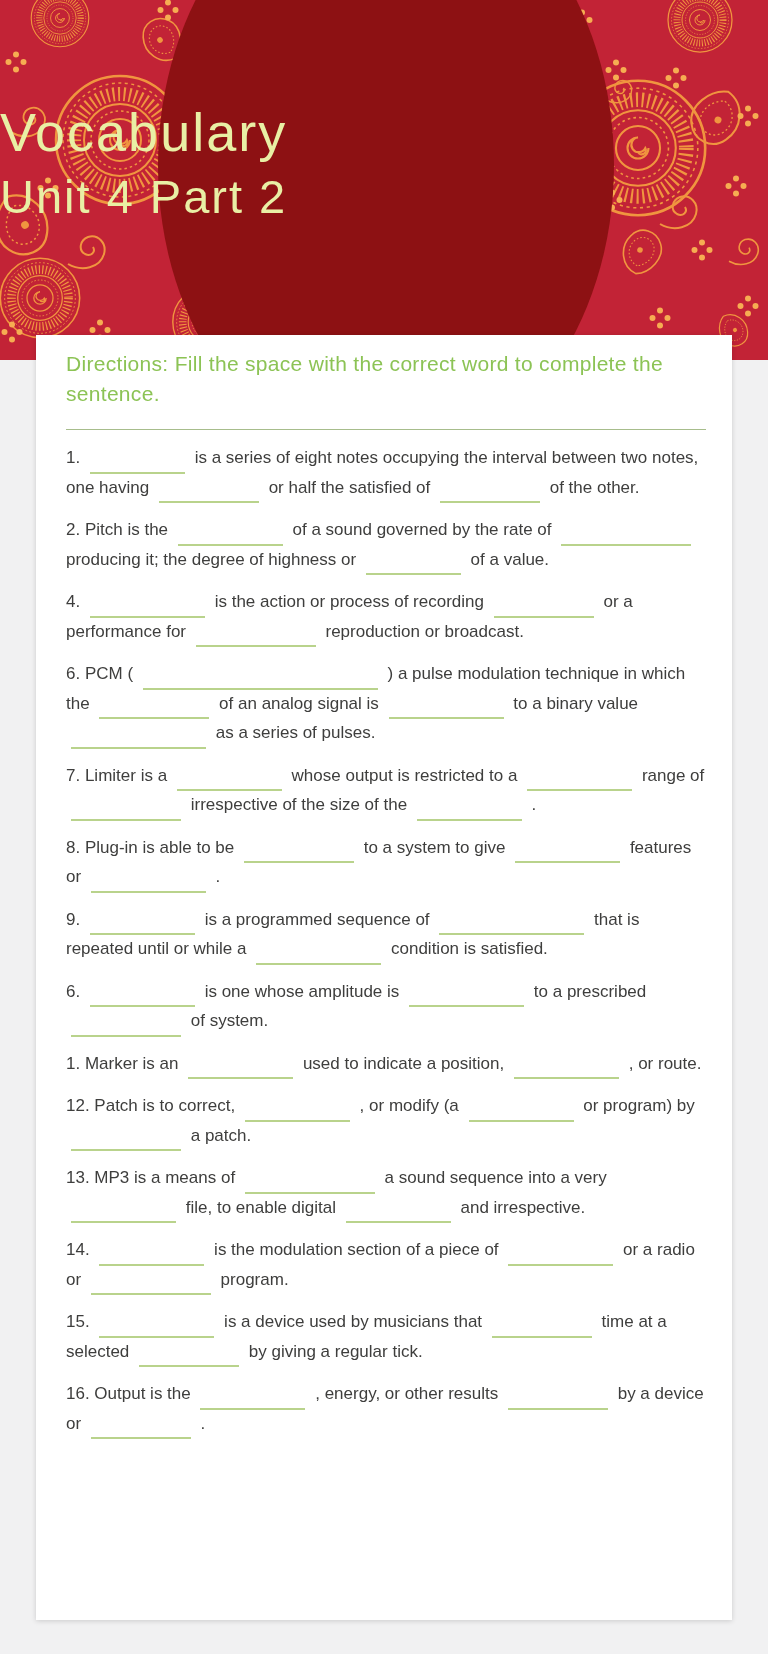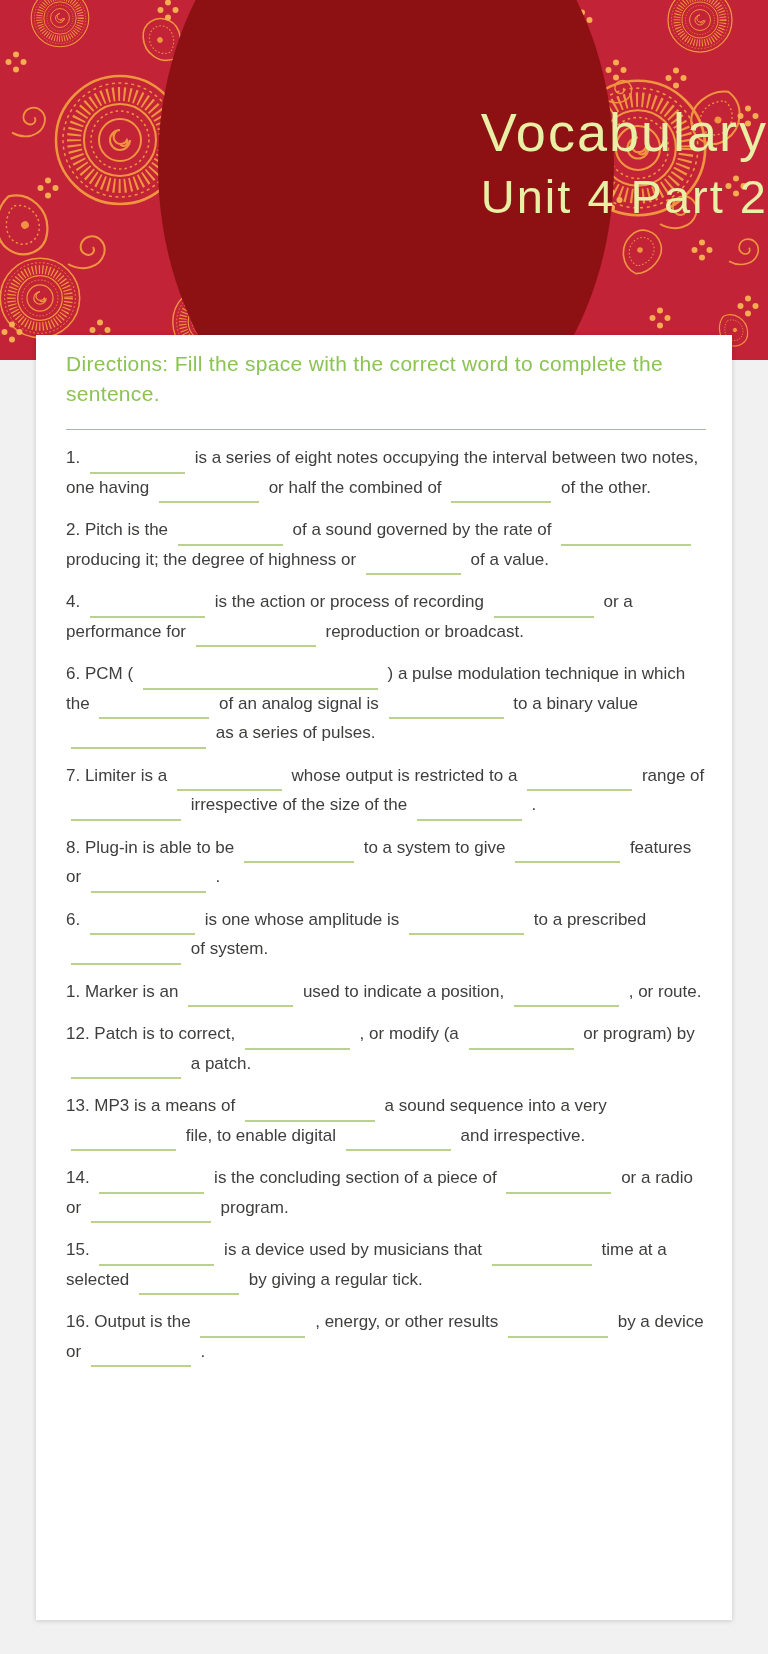--- a/index.html
+++ b/index.html
@@ -11,24 +11,24 @@
   *{box-sizing:border-box;}
   html,body{margin:0;padding:0;}
   body{width:768px;height:1654px;background:var(--page_bg);
        font-family:"Liberation Sans", sans-serif;position:relative;overflow:hidden;}
   .header{position:absolute;left:0;top:0;width:768px;height:360px;
           background:var(--pattern_red);overflow:hidden;z-index:1;}
   .pattern-svg{position:absolute;left:0;top:0;color:var(--ornament_orange);}
   .dotc{fill:var(--ornament_light);}
   .title-circle{position:absolute;left:158px;top:-135px;width:456px;height:600px;
           border-radius:50%;background:var(--circle_maroon);z-index:2;}
-  .title-wrap{position:absolute;left:0;top:102px;width:768px;text-align:right;z-index:3;
+  .title-wrap{position:absolute;left:0;top:102px;width:768px;text-align:left;z-index:3;
           color:var(--title_text);letter-spacing:2px;}
   .title-l1{font-size:54px;line-height:60px;font-weight:400;}
-  .title-l2{font-size:47px;line-height:54px;margin-top:8px;font-weight:400;padding-left:20px;}
+  .title-l2{font-size:47px;line-height:54px;margin-top:8px;font-weight:400;}
   .card{position:absolute;left:36px;top:335px;width:696px;height:1285px;
         background:var(--card_bg);z-index:5;padding:14px 26px 30px 30px;
         box-shadow:0 1px 5px rgba(0,0,0,0.16);}
   .directions{margin:0 0 10px 0;font-size:21px;line-height:30px;
         color:var(--directions_green);letter-spacing:.3px;}
   .divider{border:0;border-top:1.5px solid var(--divider_green);margin:20px 0 6px 0;}
   #items-list{padding-top:8px;}
   #items-list p.item{margin:0 0 13px 0;font-size:17px;line-height:27px;
         color:var(--body_text);}
   input.blank{border:0;border-bottom:2px solid var(--blank_green);
@@ -102,27 +102,28 @@
   <div class="title-wrap">
     <div class="title-l1">Vocabulary</div>
     <div class="title-l2">Unit 4 Part 2</div>
   </div>
 </div>
 
 <main class="card">
   <p class="directions">Directions: Fill the space with the correct word to complete the sentence.</p>
   <hr class="divider">
   <div id="items-list">
-      <p class="item"><span>1.</span> <input type="text" class="blank" style="width: 95px;"> <span>is a series of eight notes occupying the interval between two notes, one having</span> <input type="text" class="blank" style="width: 100px;"> <span>or half the combined of</span> <input type="text" class="blank" style="width: 100px;"> <span>of the other.</span> </p>
+      <p class="item"><span>1.</span> <input type="text" class="blank" style="width: 95px;"> <span>is a series of eight notes occupying the interval between two notes, one having</span> <input type="text" class="blank" style="width: 100px;"> <span>or half the satisfied of</span> <input type="text" class="blank" style="width: 100px;"> <span>of the other.</span> </p>
       <p class="item"><span>2. Pitch is the</span> <input type="text" class="blank" style="width: 105px;"> <span>of a sound governed by the rate of</span> <input type="text" class="blank" style="width: 130px;"> <span>producing it; the degree of highness or</span> <input type="text" class="blank" style="width: 95px;"> <span>of a value.</span> </p>
       <p class="item"><span>4.</span> <input type="text" class="blank" style="width: 115px;"> <span>is the action or process of recording</span> <input type="text" class="blank" style="width: 100px;"> <span>or a performance for</span> <input type="text" class="blank" style="width: 120px;"> <span>reproduction or broadcast.</span> </p>
       <p class="item"><span>6. PCM (</span> <input type="text" class="blank" style="width: 235px;"> <span>) a pulse modulation technique in which the</span> <input type="text" class="blank" style="width: 110px;"> <span>of an analog signal is</span> <input type="text" class="blank" style="width: 115px;"> <span>to a binary value</span> <input type="text" class="blank" style="width: 135px;"> <span>as a series of pulses.</span> </p>
       <p class="item"><span>7. Limiter is a</span> <input type="text" class="blank" style="width: 105px;"> <span>whose output is restricted to a</span> <input type="text" class="blank" style="width: 105px;"> <span>range of</span> <input type="text" class="blank" style="width: 110px;"> <span>irrespective of the size of the</span> <input type="text" class="blank" style="width: 105px;"> <span>.</span> </p>
       <p class="item"><span>8. Plug-in is able to be</span> <input type="text" class="blank" style="width: 110px;"> <span>to a system to give</span> <input type="text" class="blank" style="width: 105px;"> <span>features or</span> <input type="text" class="blank" style="width: 115px;"> <span>.</span> </p>
+      <p class="item"><span>9.</span> <input type="text" class="blank" style="width: 105px;"> <span>is a programmed sequence of</span> <input type="text" class="blank" style="width: 145px;"> <span>that is repeated until or while a</span> <input type="text" class="blank" style="width: 125px;"> <span>condition is satisfied.</span> </p>
       <p class="item"><span>6.</span> <input type="text" class="blank" style="width: 105px;"> <span>is one whose amplitude is</span> <input type="text" class="blank" style="width: 115px;"> <span>to a prescribed</span> <input type="text" class="blank" style="width: 110px;"> <span>of system.</span> </p>
       <p class="item"><span>1. Marker is an</span> <input type="text" class="blank" style="width: 105px;"> <span>used to indicate a position,</span> <input type="text" class="blank" style="width: 105px;"> <span>, or route.</span> </p>
       <p class="item"><span>12. Patch is to correct,</span> <input type="text" class="blank" style="width: 105px;"> <span>, or modify (a</span> <input type="text" class="blank" style="width: 105px;"> <span>or program) by</span> <input type="text" class="blank" style="width: 110px;"> <span>a patch.</span> </p>
       <p class="item"><span>13. MP3 is a means of</span> <input type="text" class="blank" style="width: 130px;"> <span>a sound sequence into a very</span> <input type="text" class="blank" style="width: 105px;"> <span>file, to enable digital</span> <input type="text" class="blank" style="width: 105px;"> <span>and irrespective.</span> </p>
-      <p class="item"><span>14.</span> <input type="text" class="blank" style="width: 105px;"> <span>is the concluding section of a piece of</span> <input type="text" class="blank" style="width: 105px;"> <span>or a radio or</span> <input type="text" class="blank" style="width: 120px;"> <span>program.</span> </p>
+      <p class="item"><span>14.</span> <input type="text" class="blank" style="width: 105px;"> <span>is the modulation section of a piece of</span> <input type="text" class="blank" style="width: 105px;"> <span>or a radio or</span> <input type="text" class="blank" style="width: 120px;"> <span>program.</span> </p>
       <p class="item"><span>15.</span> <input type="text" class="blank" style="width: 115px;"> <span>is a device used by musicians that</span> <input type="text" class="blank" style="width: 100px;"> <span>time at a selected</span> <input type="text" class="blank" style="width: 100px;"> <span>by giving a regular tick.</span> </p>
       <p class="item"><span>16. Output is the</span> <input type="text" class="blank" style="width: 105px;"> <span>, energy, or other results</span> <input type="text" class="blank" style="width: 100px;"> <span>by a device or</span> <input type="text" class="blank" style="width: 100px;"> <span>.</span> </p>
     </div>
 </main>
 
 </body></html>

